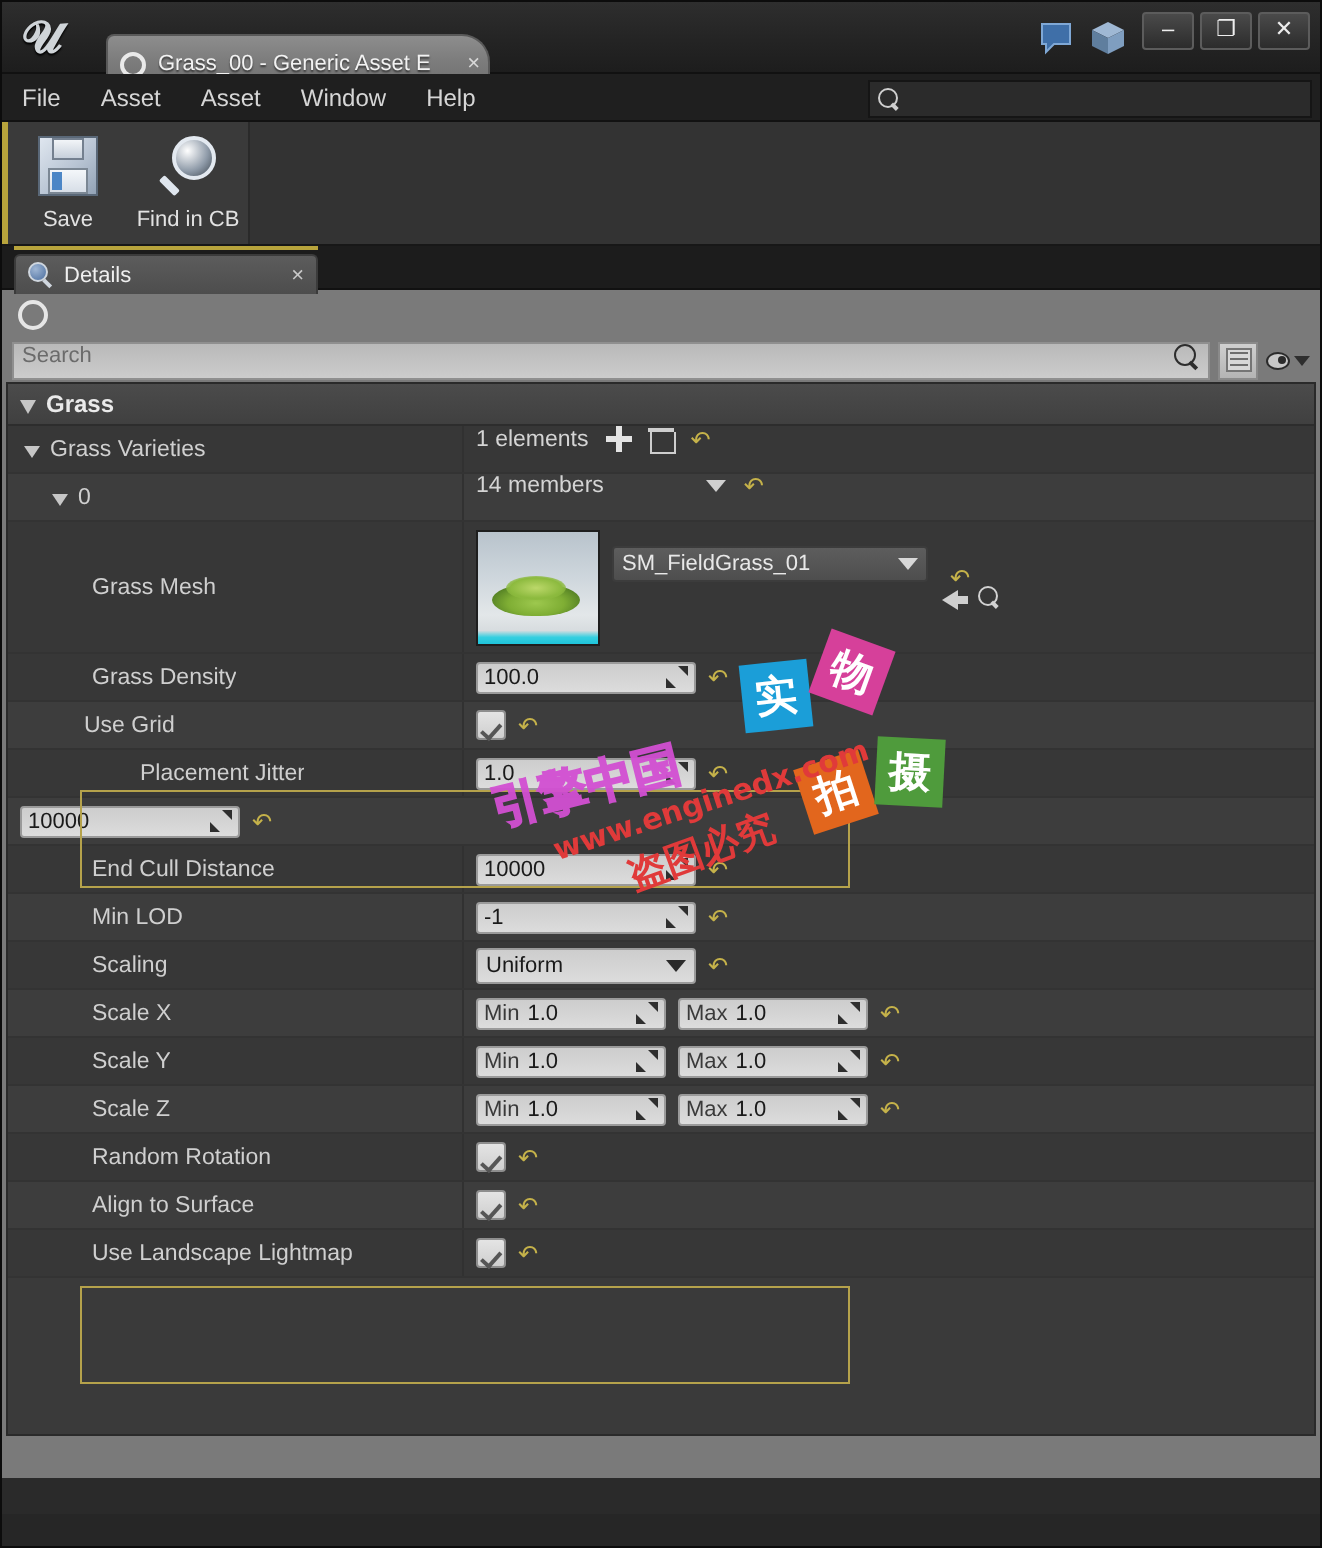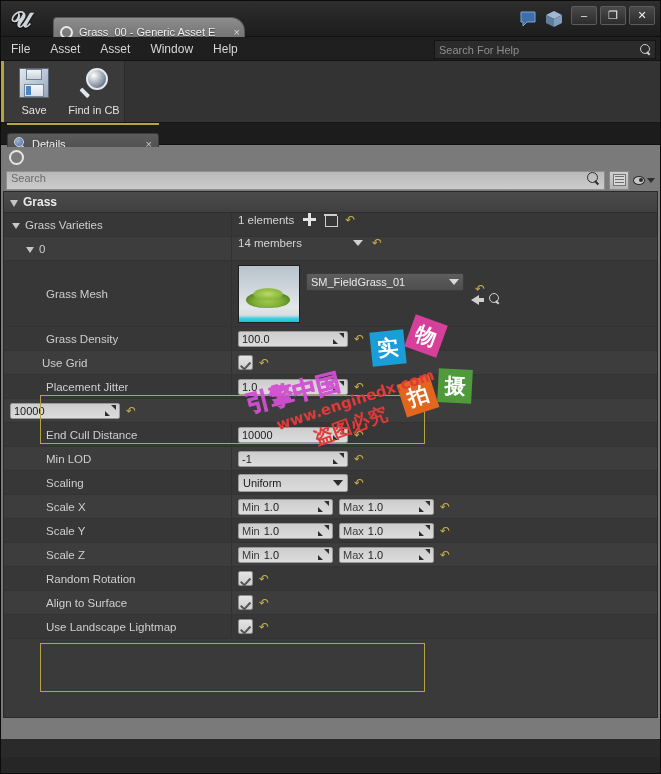--- a/index.html
+++ b/index.html
@@ -154,21 +154,21 @@
   
   .tabstrip {
     height: 22px; background: #1c1c1c; position: relative;
     border-bottom: 1px solid #111;
   }
   .tabstrip::before{
     content:""; position:absolute; left:6px; top:0; width:152px; height:2px;
     background:#b8a43c;
   }
   .details-tab {
-    position:absolute; left:6px; top:10px; width:152px; height:20px;
+    position:absolute; left:6px; top:4px; width:152px; height:20px;
     background: linear-gradient(to bottom,#5c5c5c,#4d4d4d);
     border: 1px solid #3b3b3b; border-bottom:none;
     border-top-left-radius:3px; border-top-right-radius:3px;
     display:flex; align-items:center; padding:0 6px; gap:5px;
   }
   .details-tab .ttl { font-size:11px; color:#efefef; flex:1 1 auto; }
   .details-tab .cls { font-size:11px; color:#c8c8c8; }
   .dicon { width:13px; height:13px; position:relative; }
   .dicon .lens {
     position:absolute; left:0; top:0; width:10px; height:10px;
@@ -437,21 +437,20 @@
   </div>
 
   <div class="menubar">
     <div class="menu-item">File</div>
     <div class="menu-item">Asset</div>
     <div class="menu-item">Asset</div>
     <div class="menu-item">Window</div>
     <div class="menu-item">Help</div>
 
     <div class="help-search">
-      <div class="ph">Search For Help</div>
       <span class="mag" style="color:#cfcfcf"></span>
     </div>
   </div>
 
   <div class="toolbar">
     <div class="tool-group">
       <div class="tool-btn">
         <div class="floppy">
           <div class="body"></div>
             <div class="shutter"></div>
@@ -570,21 +569,21 @@
         <div class="pname" style="padding-left:38px">
           <div class="txt">Use Grid</div>
         </div>
         <div class="pval">
           <div class="chk"></div>
           <div class="revert">↶</div>
         </div>
       </div>
 
       <div class="prow dark">
-        <div class="pname" style="padding-left:42px">
+        <div class="pname" style="padding-left:66px">
           <div class="txt">Placement Jitter</div>
         </div>
         <div class="pval">
           <div class="numbox">
             <div class="v">1.0</div>
             <div class="spin"></div>
           </div>
           <div class="revert">↶</div>
         </div>
       </div>

